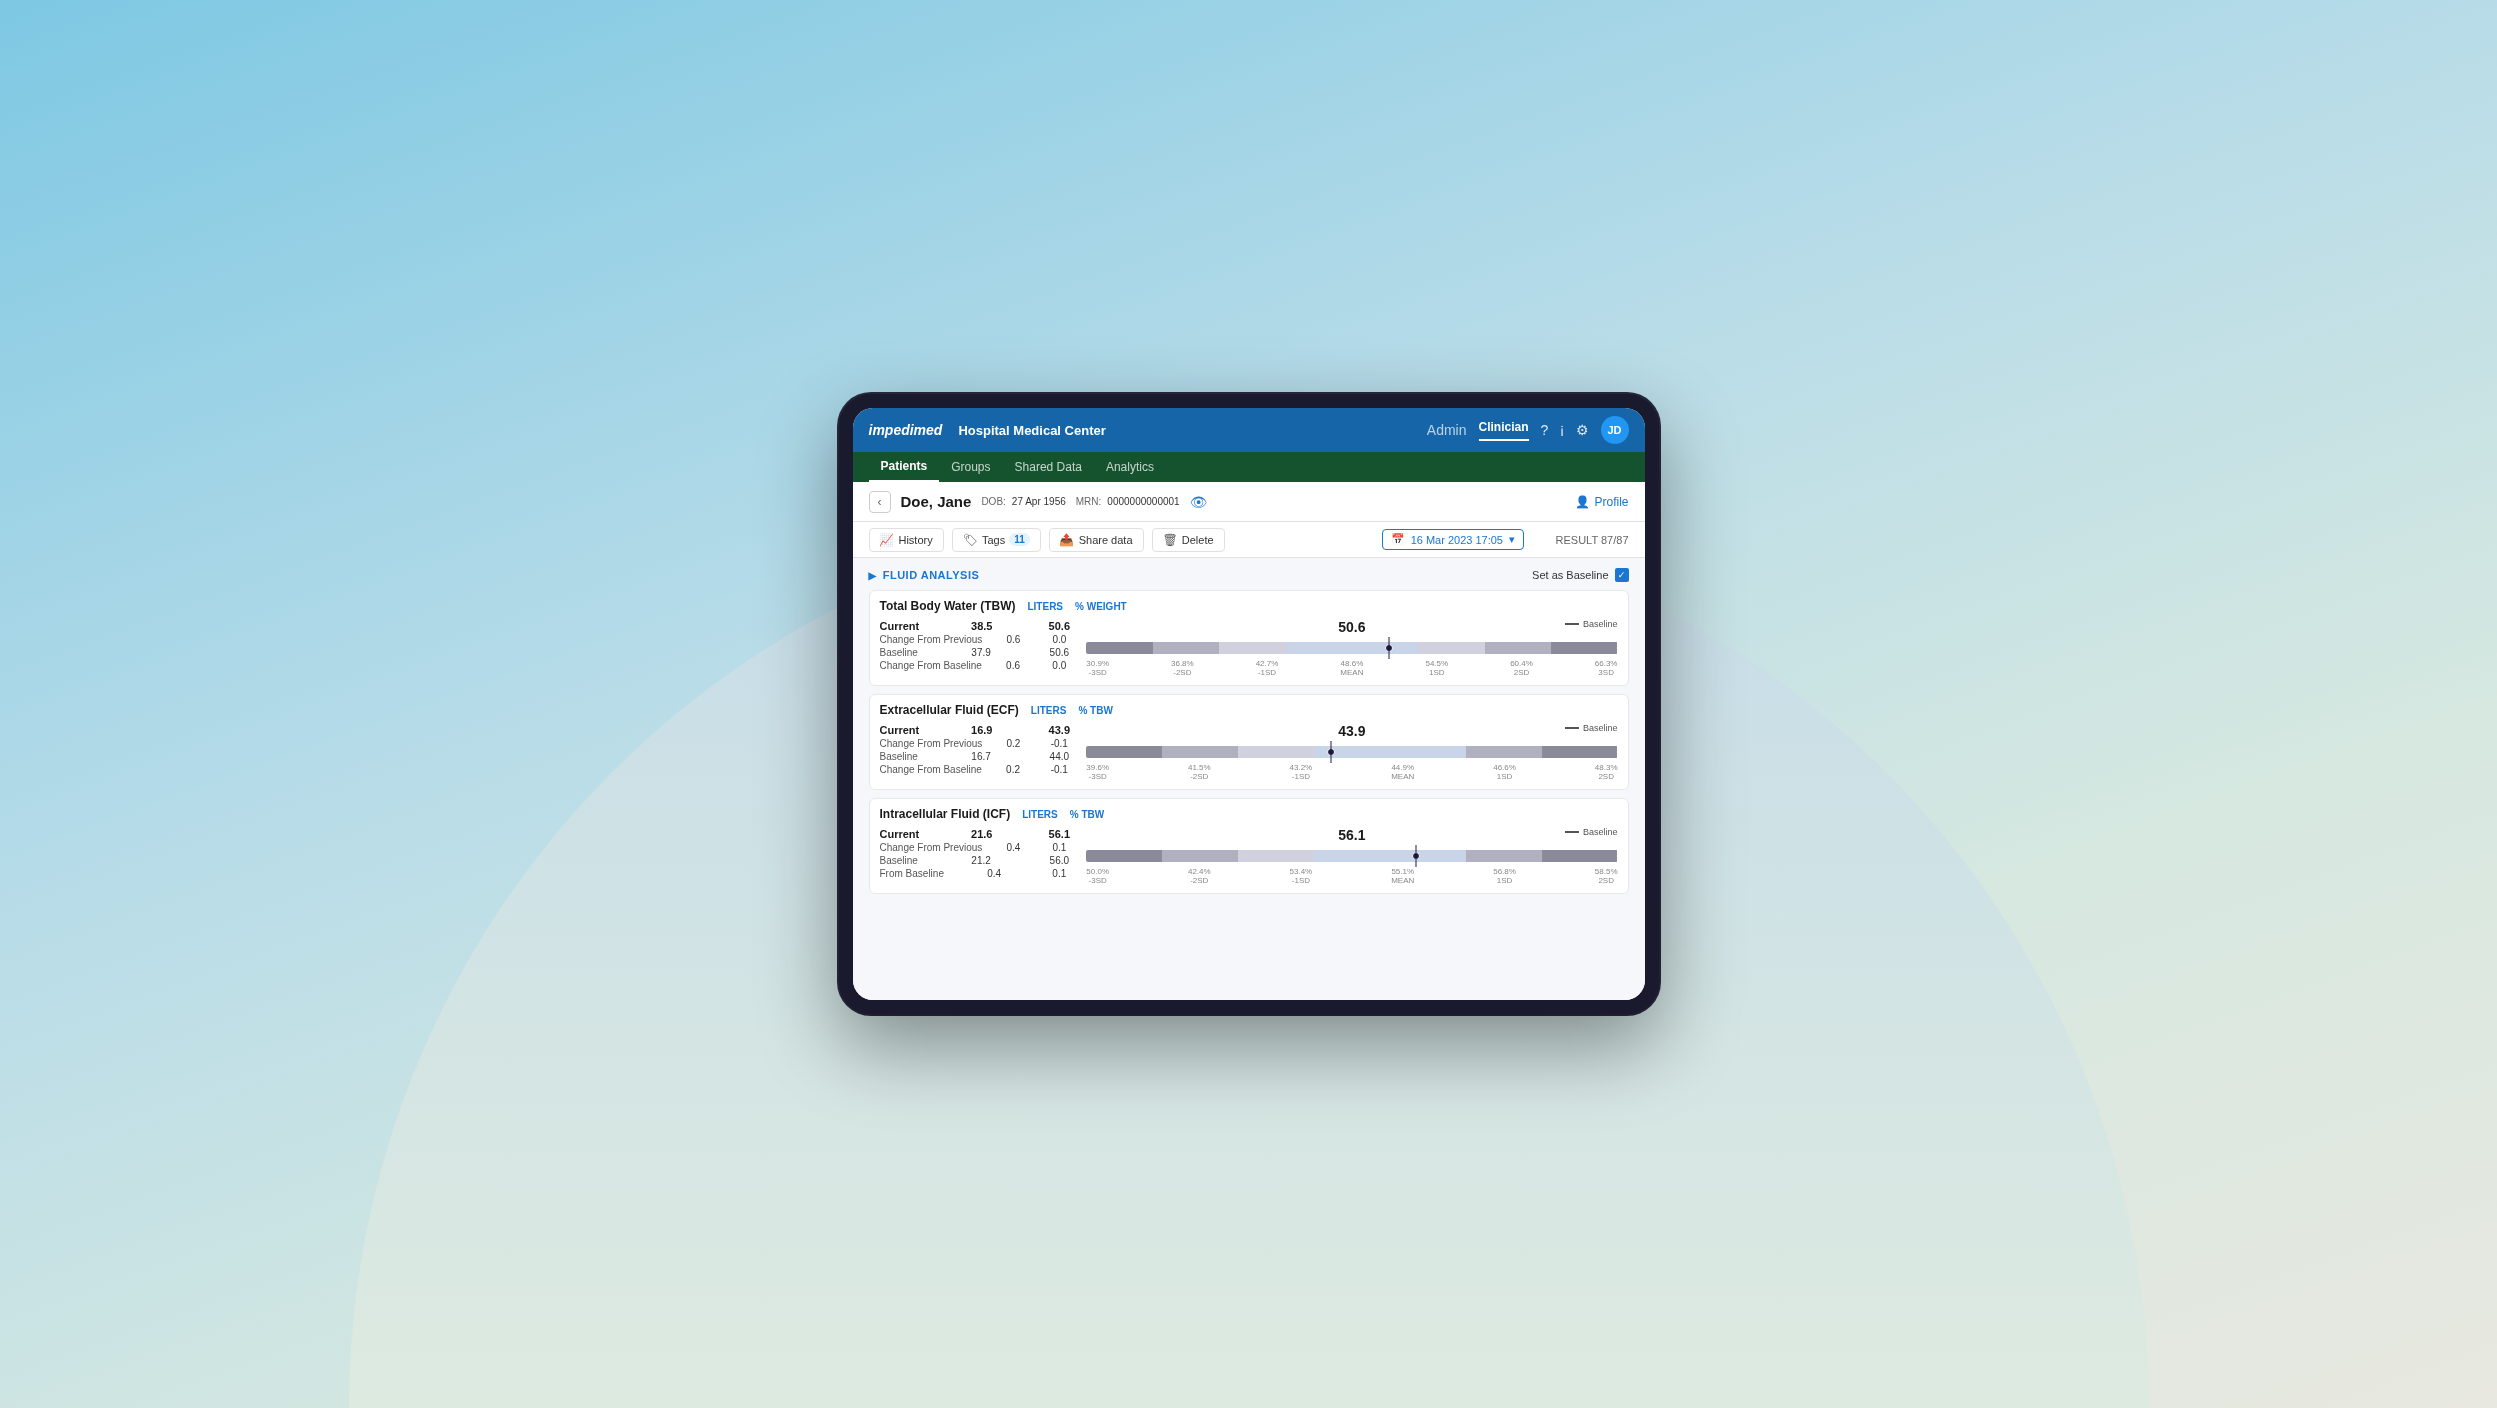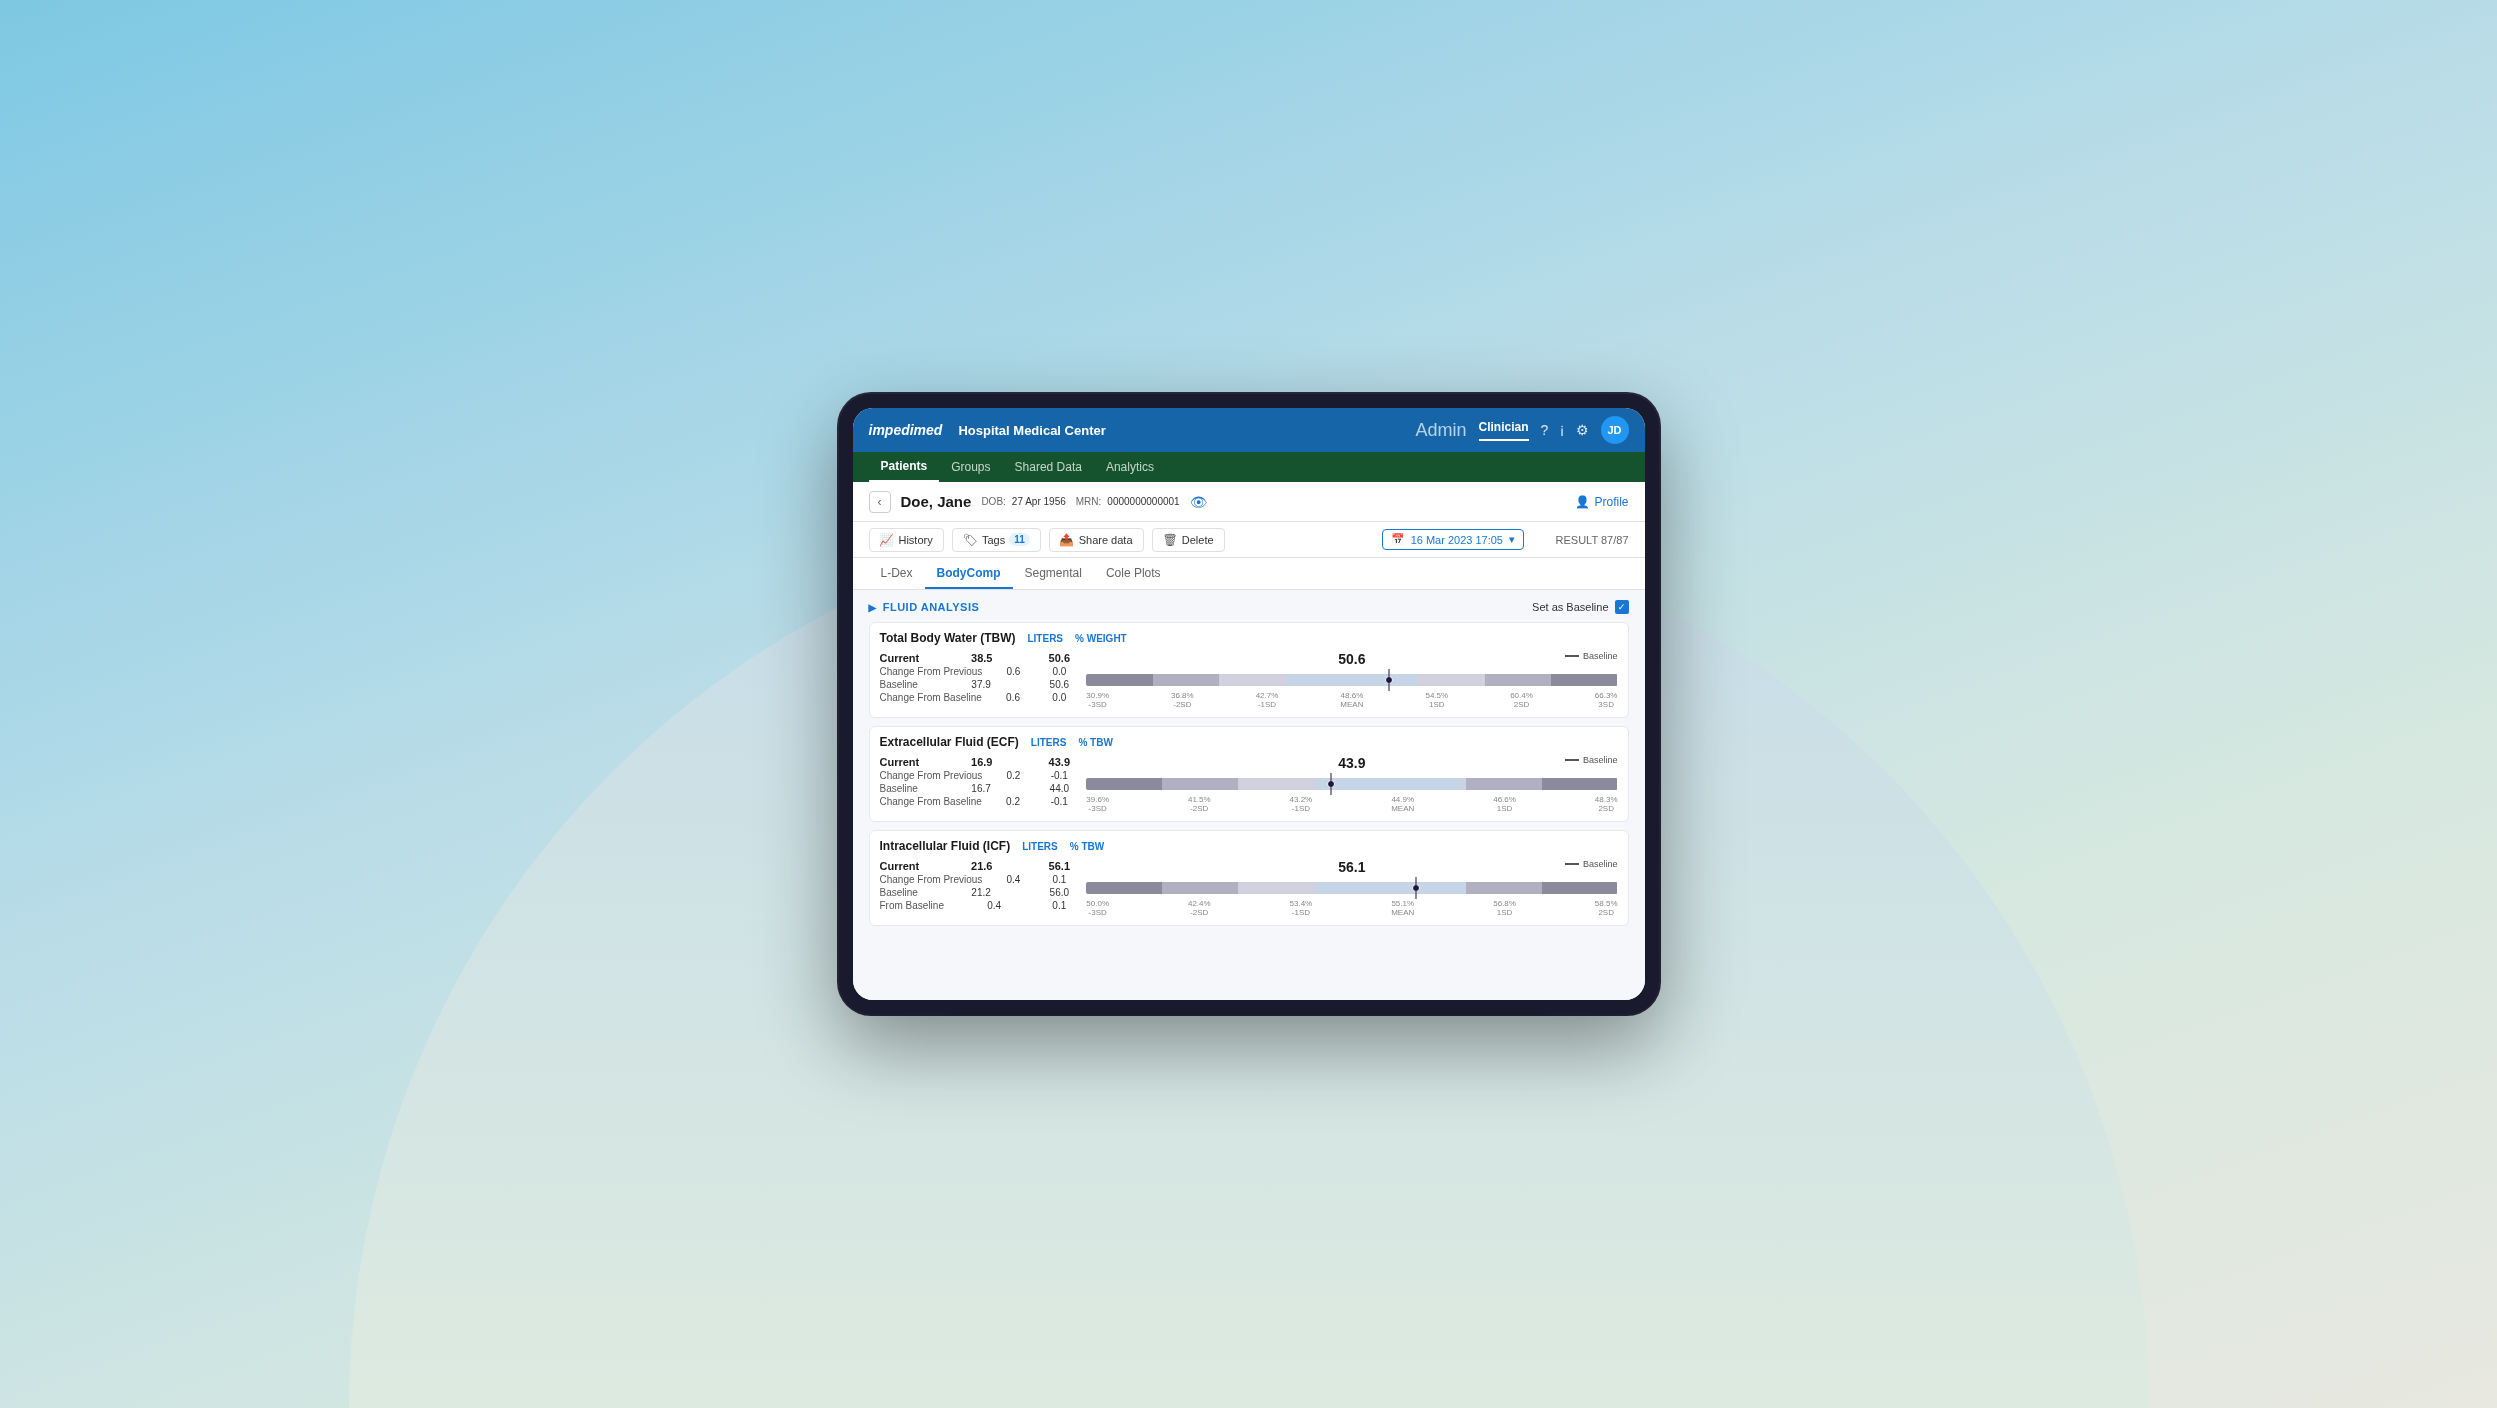--- a/index.html
+++ b/index.html
@@ -76,21 +76,21 @@
     }
 
     .nav-right {
       display: flex;
       align-items: center;
       gap: 12px;
     }
 
     .nav-role {
       color: rgba(255,255,255,0.7);
-      font-size: 18px;
+      font-size: 14px;
     }
 
     .nav-role-active {
       color: white;
       font-size: 12px;
       font-weight: 600;
       border-bottom: 2px solid white;
       padding-bottom: 5px;
     }
 
@@ -563,34 +563,20 @@
         <span>Delete</span>
       </div>
       <div class="date-selector">
         <span>📅</span>
         <span>16 Mar 2023 17:05</span>
         <span>▾</span>
       </div>
       <span class="result-info">RESULT 87/87</span>
     </div>
 
-    <div class="sub-tabs">
-      <div class="sub-tab">
-        <span>L-Dex</span>
-      </div>
-      <div class="sub-tab active">
-        <span>BodyComp</span>
-      </div>
-      <div class="sub-tab">
-        <span>Segmental</span>
-      </div>
-      <div class="sub-tab">
-        <span>Cole Plots</span>
-      </div>
-    </div>
 
     <div class="content-area">
 
       <div class="section-header">
         <div class="section-title">
           <span class="chevron">▶</span>
           <span>FLUID ANALYSIS</span>
         </div>
         <div class="set-baseline">
           <span>Set as Baseline</span>

